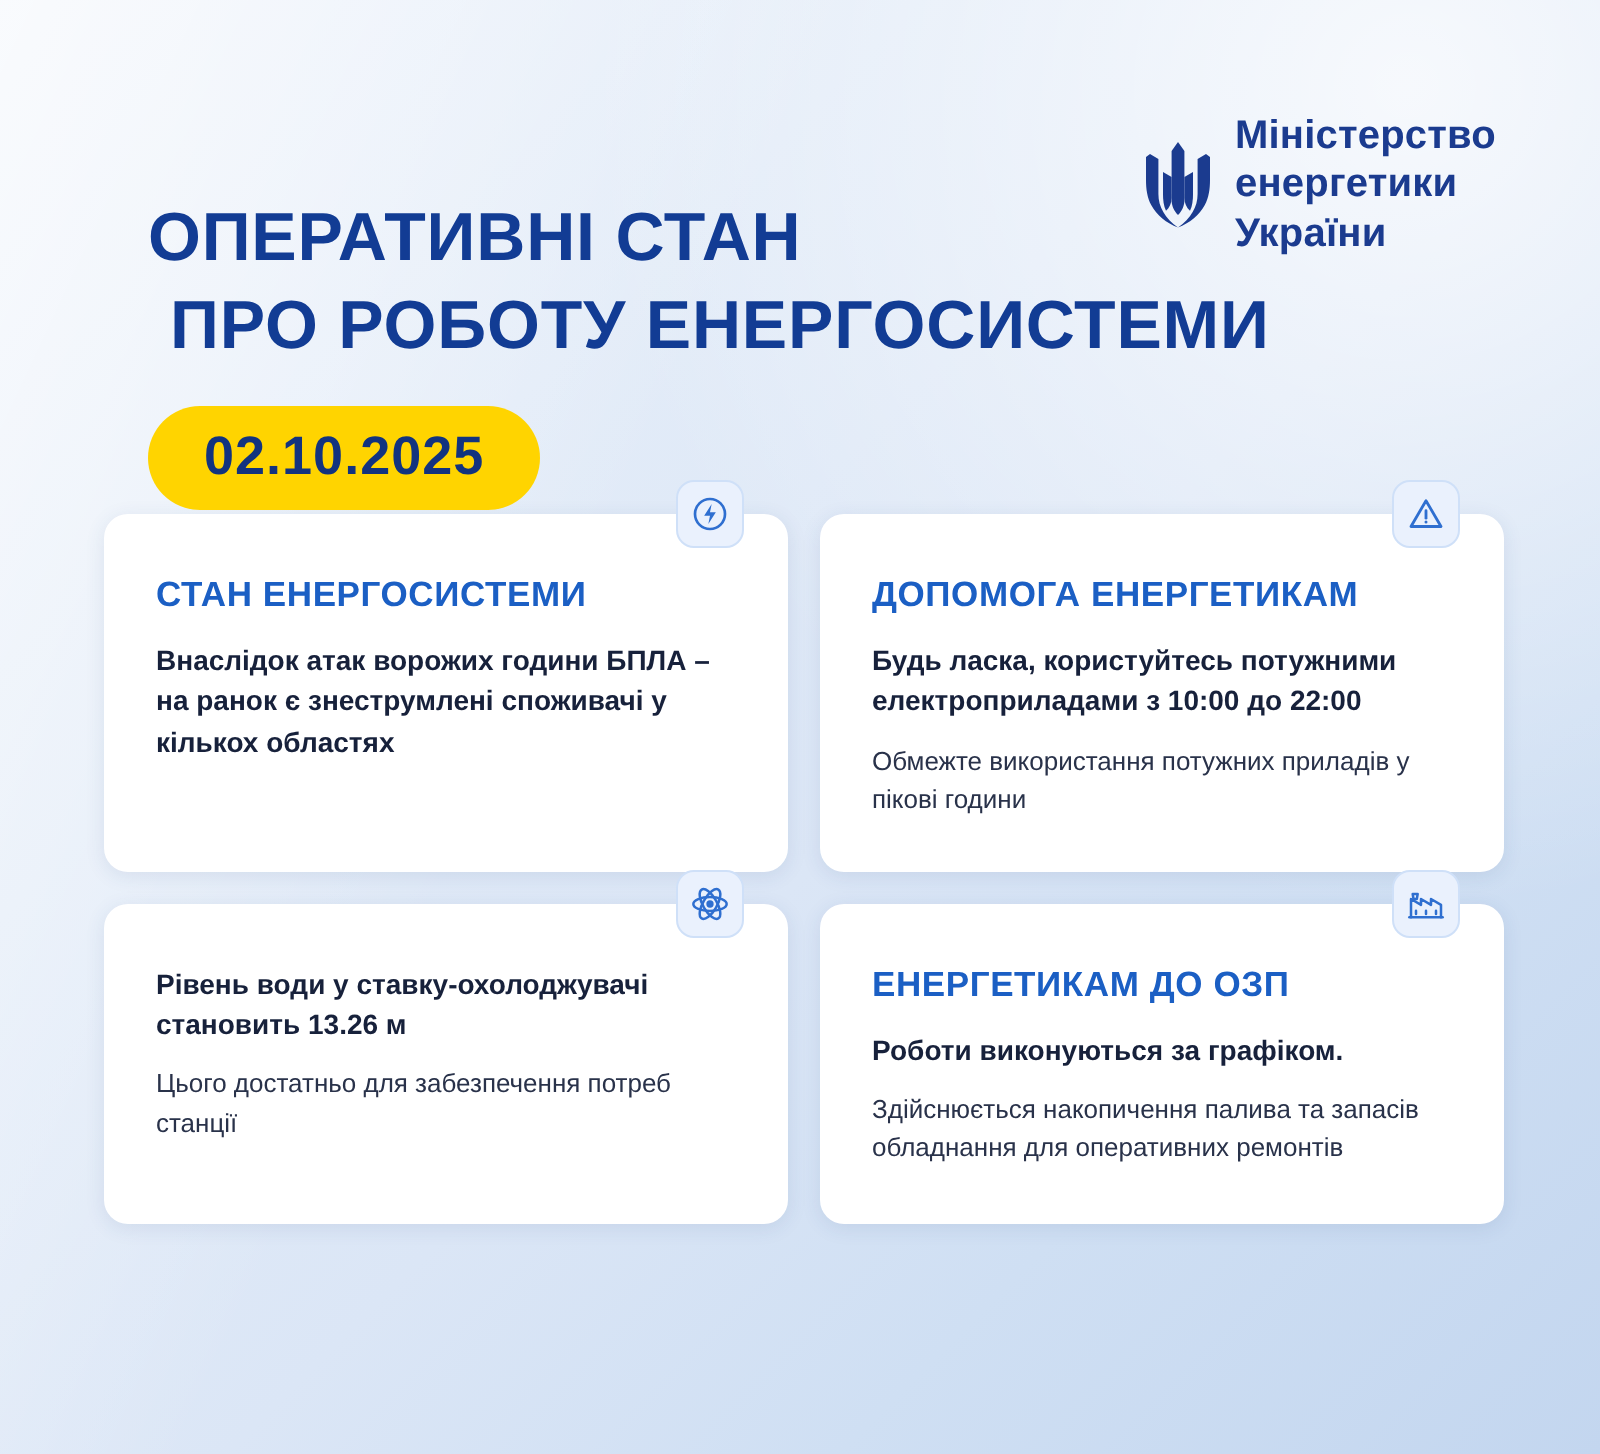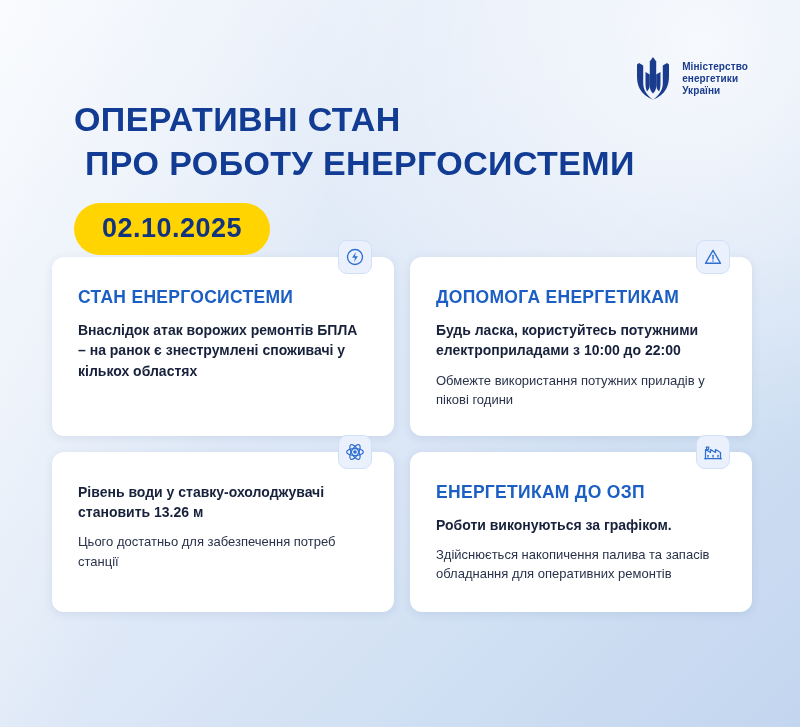--- a/index.html
+++ b/index.html
@@ -41,21 +41,21 @@
     z-index: 3;
   }
   .trident {
     width: 34px;
     height: 46px;
     flex: 0 0 auto;
   }
   .logo-text {
     line-height: 1.22;
     font-weight: bold;
-    font-size: 10px;
+    font-size: 20px;
     color: #1b3b8f;
     letter-spacing: 0.1px;
   }
   .logo-text div { white-space: nowrap; }
 
   
   .title {
     position: absolute;
     left: 74px;
     top: 98px;
@@ -181,21 +181,21 @@
   <div class="cards">
 
     <div class="card tall c1">
       <div class="badge">
         <svg width="20" height="20" viewBox="0 0 24 24" fill="none" stroke="#2f6fd0" stroke-width="1.6" stroke-linecap="round" stroke-linejoin="round">
           <circle cx="12" cy="12" r="9"></circle>
           <path d="M13 6 L8.5 13 H12 L11 18 L15.5 11 H12 Z" fill="#2f6fd0" stroke="none"></path>
         </svg>
       </div>
       <h2>СТАН ЕНЕРГОСИСТЕМИ</h2>
-      <p class="lead">Внаслідок атак ворожих ремонтів БПЛА – на ранок є знеструмлені споживачі у кількох областях</p>
+      <p class="lead">Внаслідок атак ворожих години БПЛА – на ранок є знеструмлені споживачі у кількох областях</p>
     </div>
 
     <div class="card tall c2">
       <div class="badge">
         <svg width="20" height="20" viewBox="0 0 24 24" fill="none" stroke="#2f6fd0" stroke-width="1.7" stroke-linecap="round" stroke-linejoin="round">
           <path d="M12 4 L21 19.5 H3 Z"></path>
           <line x1="12" y1="10" x2="12" y2="14.5"></line>
           <circle cx="12" cy="16.8" r="0.9" fill="#2f6fd0" stroke="none"></circle>
         </svg>
       </div>

